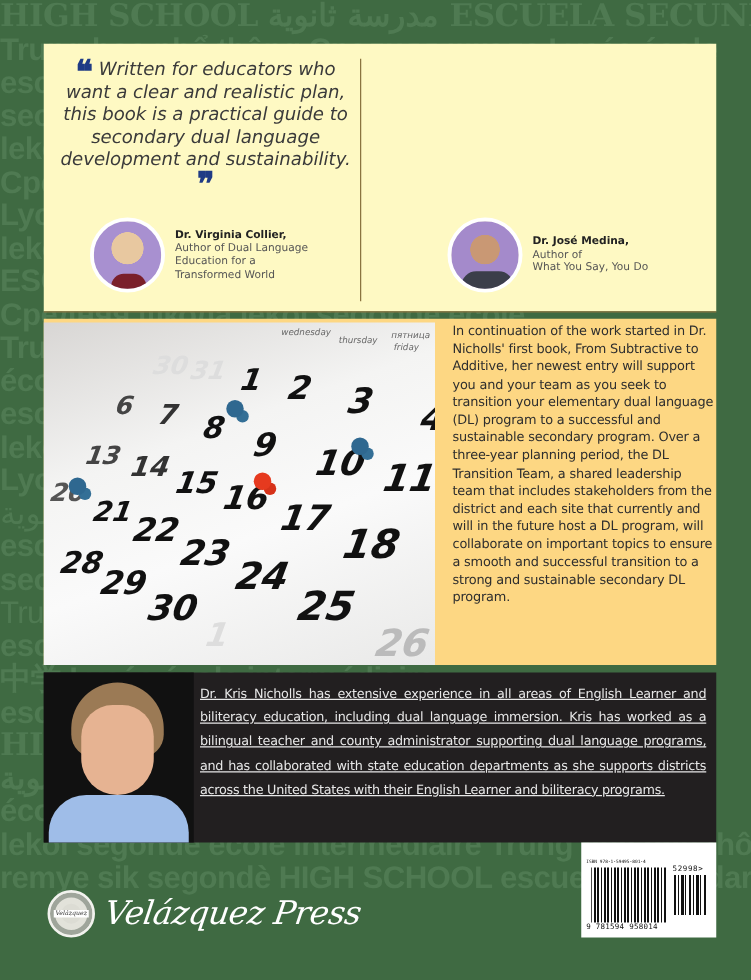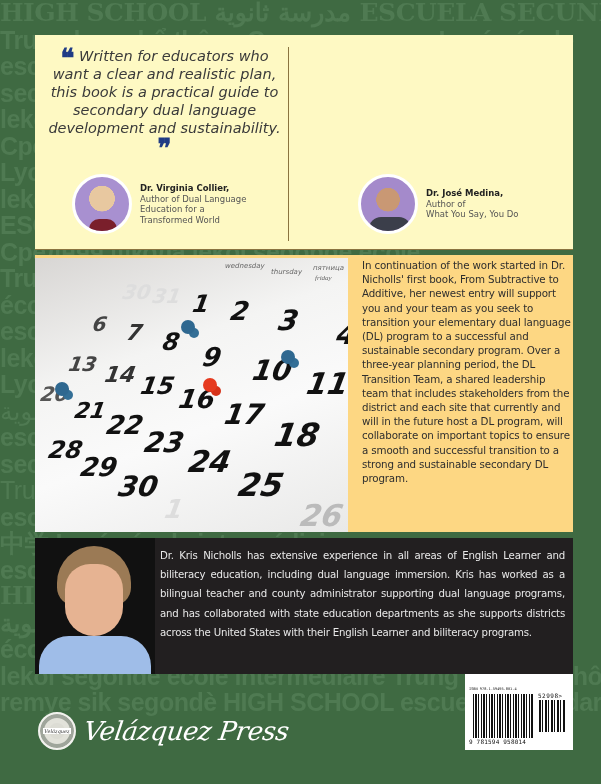--- a/index.html
+++ b/index.html
@@ -138,20 +138,21 @@
   .bio-photo .shirt {
     position: absolute; left: 4px; top: 98px; width: 112px; height: 40px;
     background: #9fbde8; border-radius: 30px 30px 0 0;
   }
   .bio-text {
     position: absolute; left: 125px; top: 8px; width: 405px;
     font-family: "DejaVu Sans", sans-serif;
     font-size: 10.2px; line-height: 19.2px; color: #e8e8e8;
     text-align: justify;
     letter-spacing: -0.2px;
+    text-decoration: underline;
   }
 
   
   .publisher {
     position: absolute; left: 38px; top: 712px; display: flex; align-items: center; gap: 8px;
   }
   .seal {
     width: 38px; height: 38px; border-radius: 50%;
     background: #dcdcd4; border: 2px solid #f2f2ee;
     box-shadow: inset 0 0 0 4px #9fa59b, inset 0 0 0 9px #e2e2da;
@@ -253,21 +254,21 @@
     </div>
   </div>
 </section>
 
 <section class="middle">
   <div class="rule"></div>
   <div class="calendar">
     <span class="cal-day" style="left:190px;top:4px;">wednesday</span>
     <span class="cal-day" style="left:236px;top:10px;">thursday</span>
     <span class="cal-day" style="left:278px;top:6px;text-align:right;">пятница</span>
-    <span class="cal-day" style="left:280px;top:16px;font-family:Liberation Serif, serif;">friday</span>
+    <span class="cal-day" style="left:280px;top:16px;">friday</span>
 
     <span class="cal-num" style="left:88px;top:22px;font-size:20px;color:#ddd;">30</span>
     <span class="cal-num" style="left:118px;top:26px;font-size:20px;color:#ddd;">31</span>
     <span class="cal-num" style="left:158px;top:32px;font-size:24px;">1</span>
     <span class="cal-num" style="left:196px;top:38px;font-size:26px;">2</span>
     <span class="cal-num" style="left:244px;top:46px;font-size:28px;">3</span>
     <span class="cal-num" style="left:302px;top:60px;font-size:28px;">4</span>
     <span class="cal-num" style="left:58px;top:54px;font-size:20px;color:#444;">6</span>
     <span class="cal-num" style="left:92px;top:62px;font-size:22px;color:#333;">7</span>
     <span class="cal-num" style="left:128px;top:70px;font-size:24px;">8</span>

